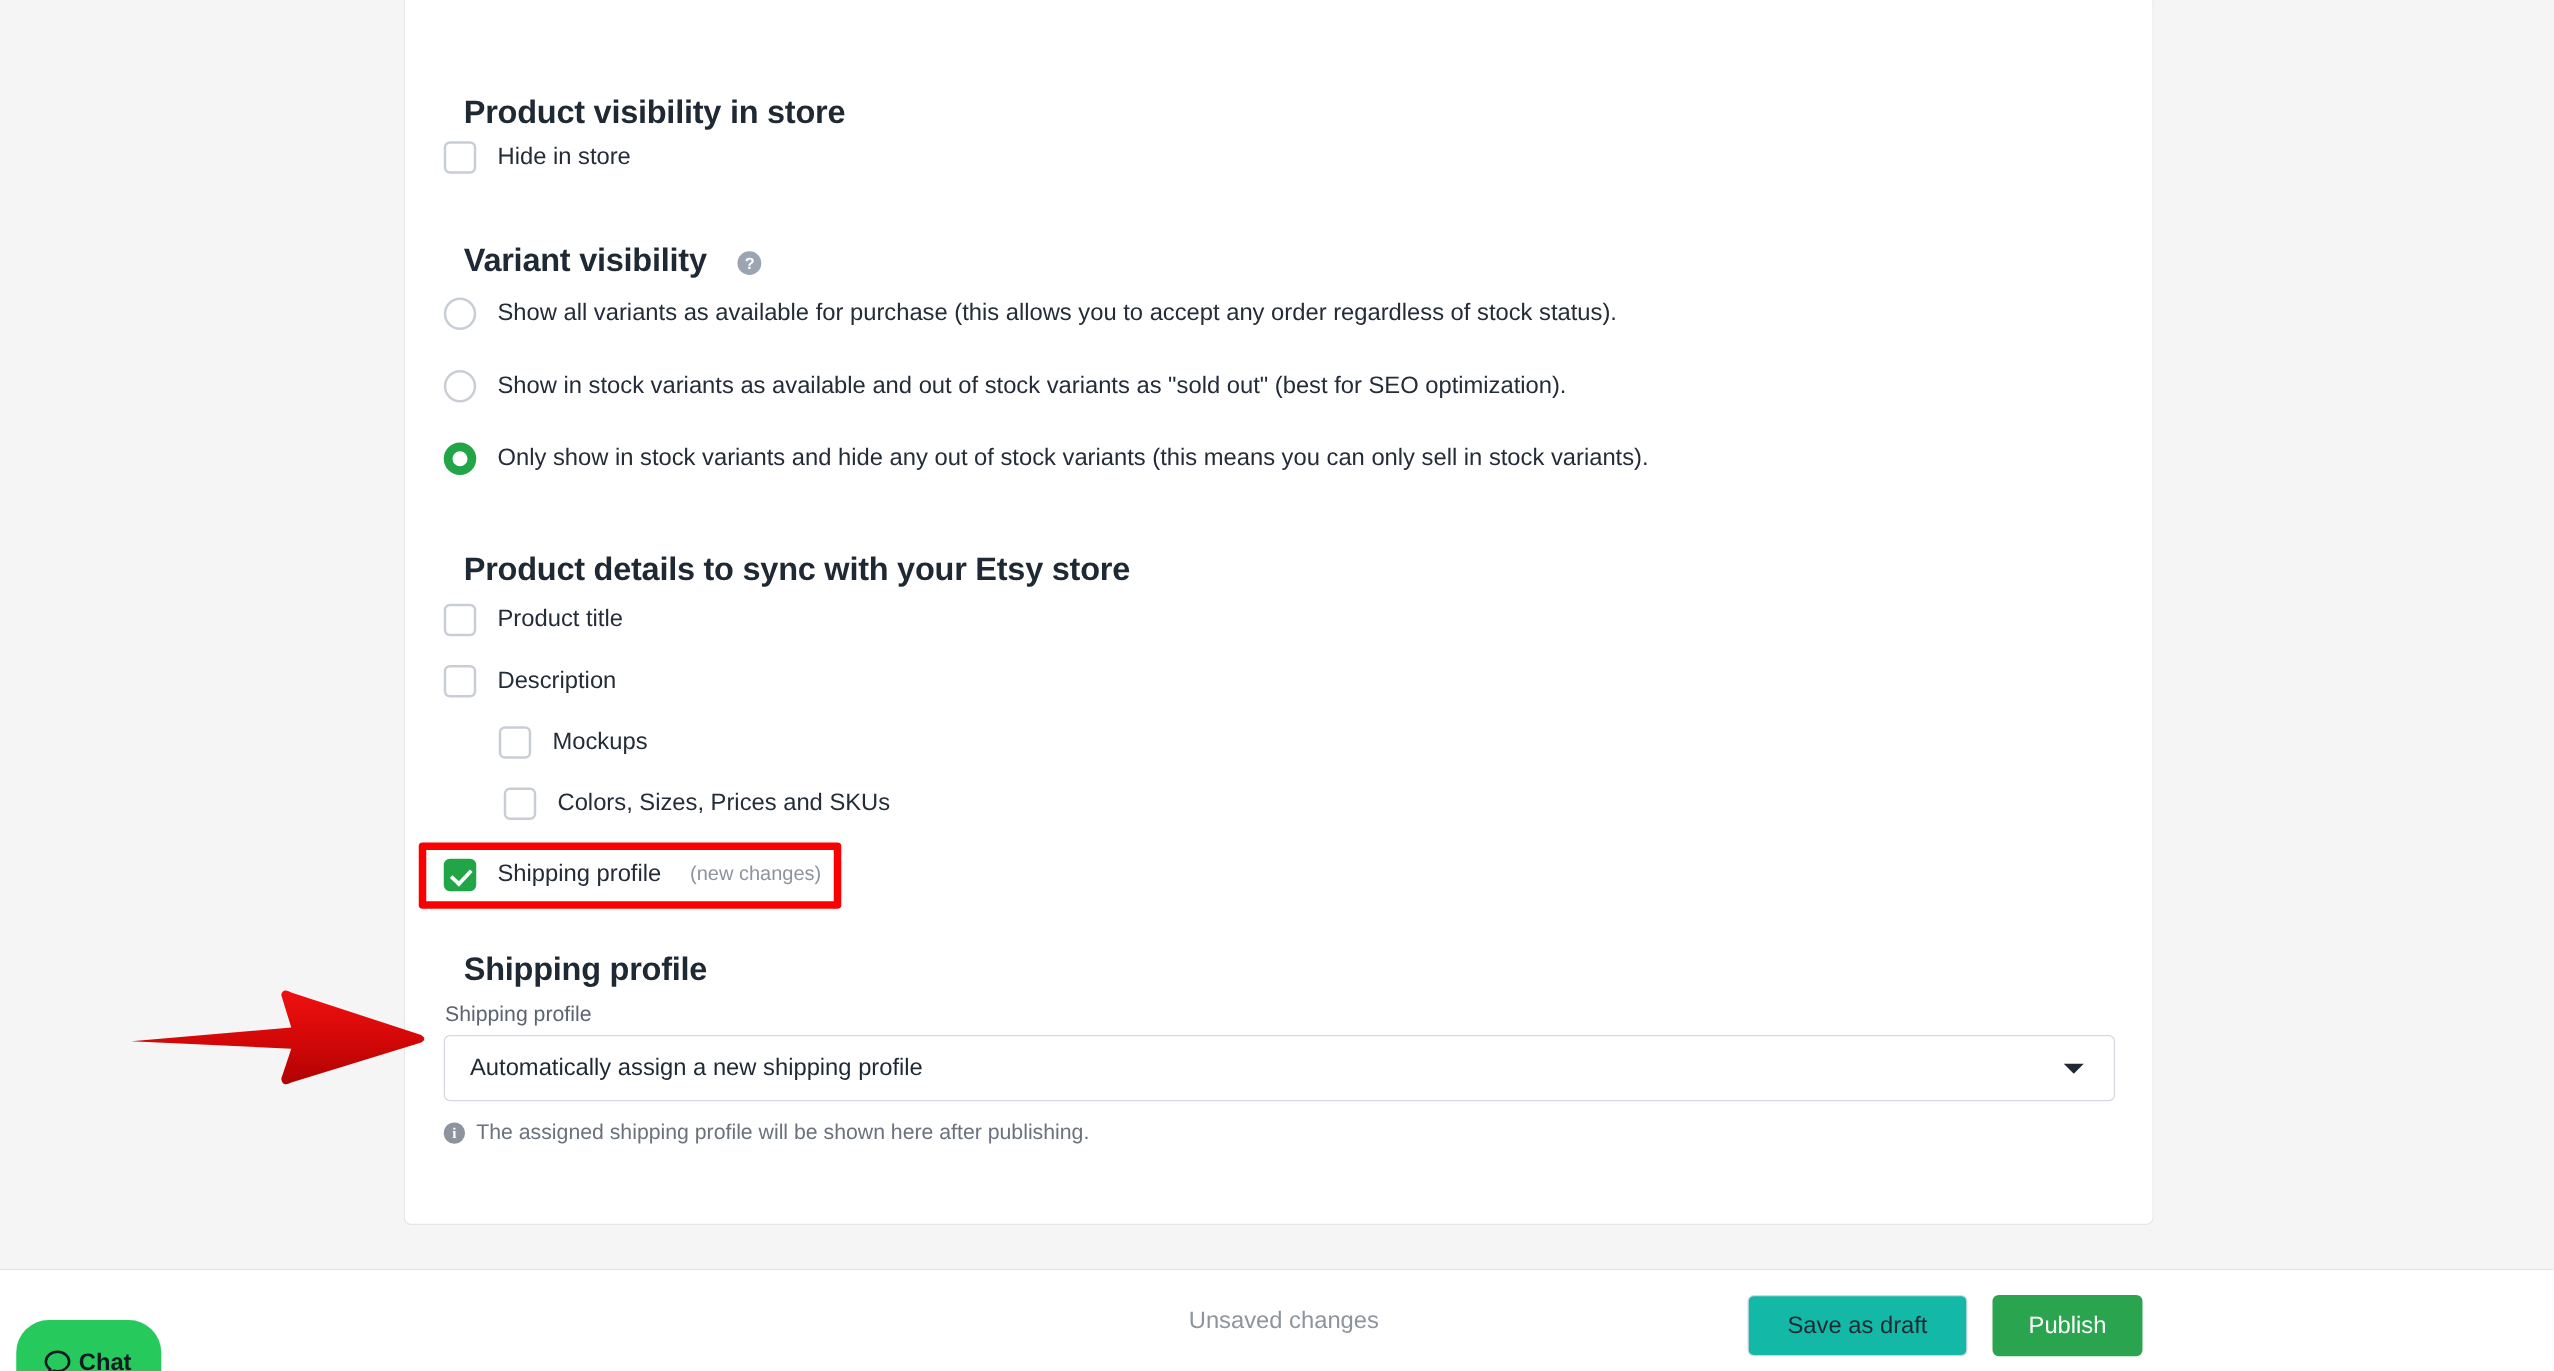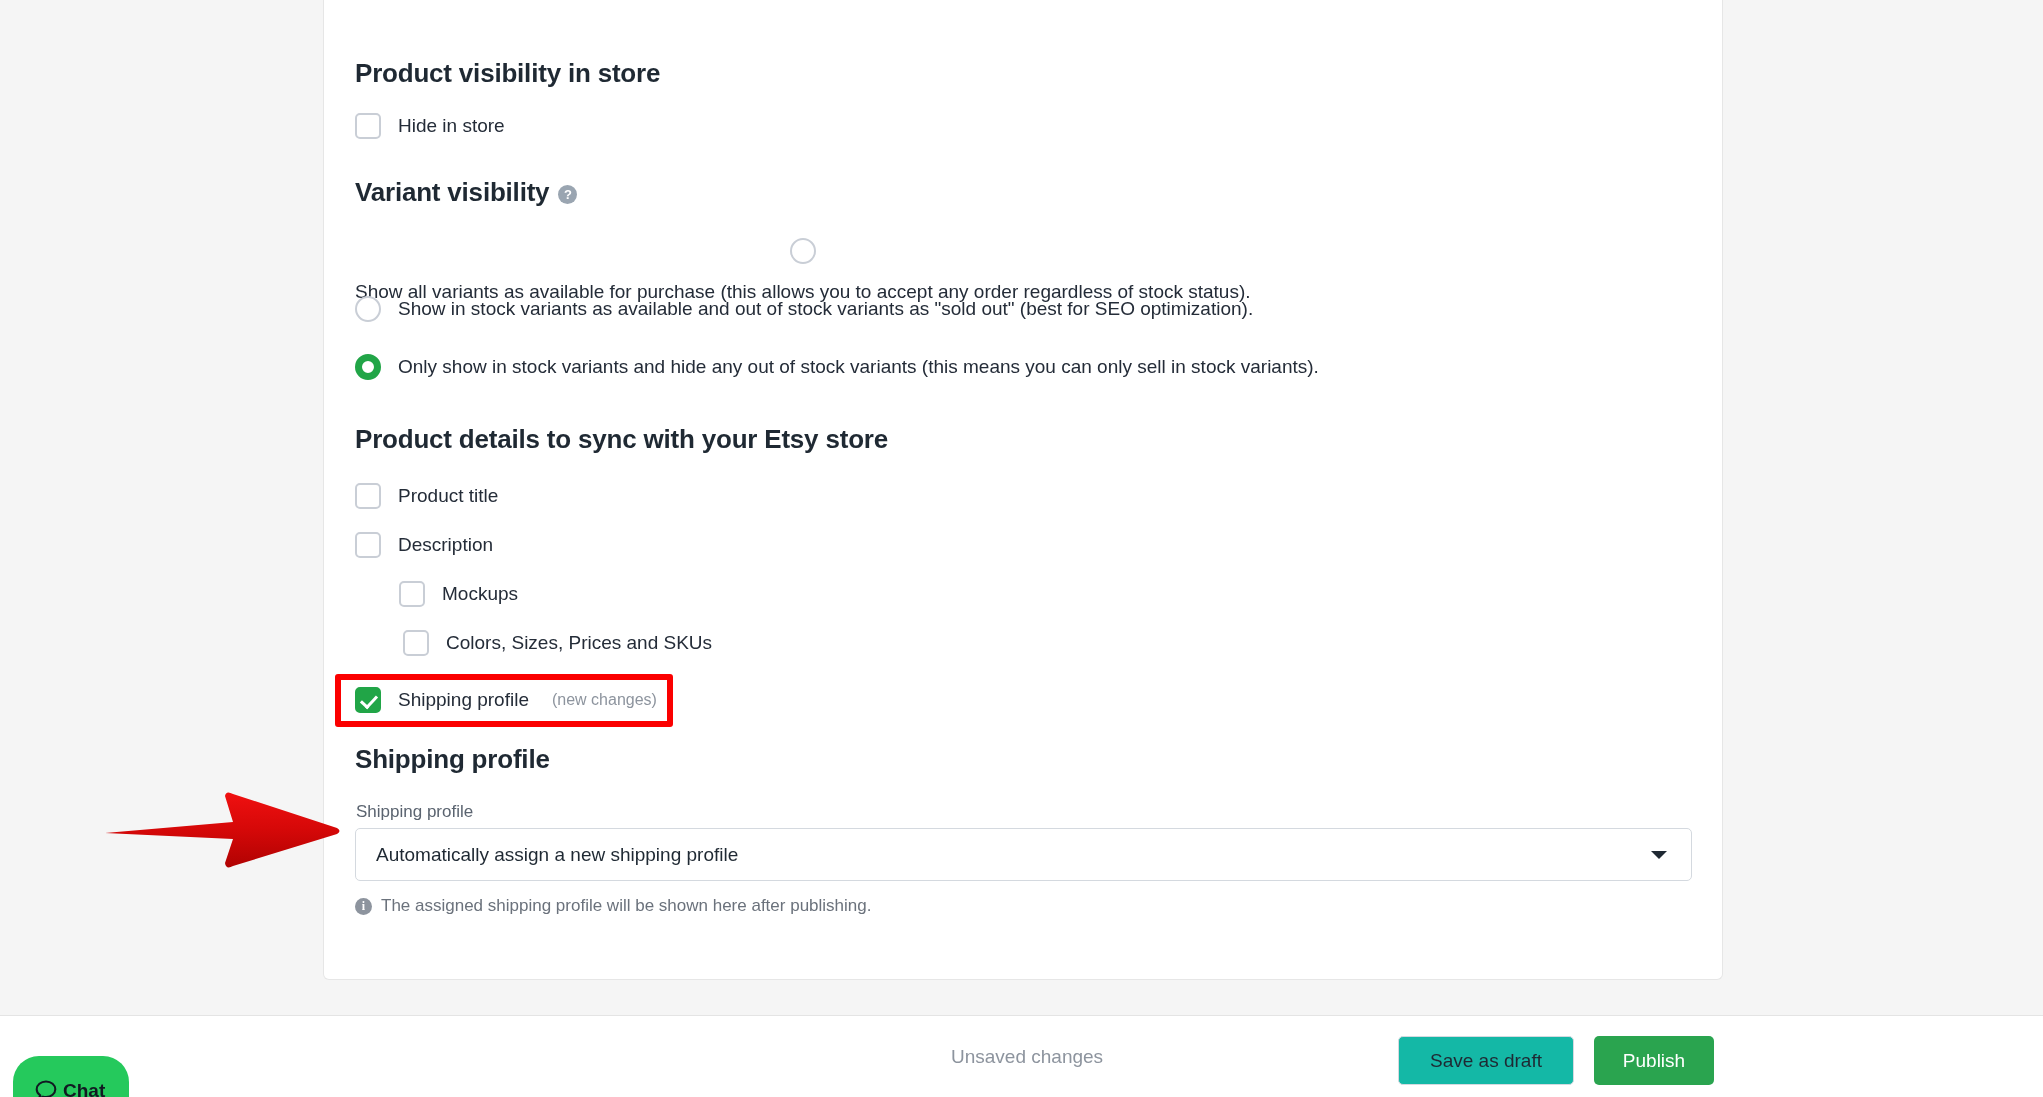--- a/index.html
+++ b/index.html
@@ -29,21 +29,21 @@
     width: 1400px;
     height: 990px;
     background: #ffffff;
     border: 1px solid #e6e6e6;
     border-top: none;
     border-radius: 0 0 6px 6px;
   }
 
   
   h2.section-title {
-    margin: 0;
+    margin: 16px;
     font-size: 26px;
     font-weight: 700;
     color: #1f2933;
     letter-spacing: -0.2px;
   }
 
   .row-head-visibility { position: absolute; left: 355px; top: 58px; }
   .row-head-variant    { position: absolute; left: 355px; top: 177px; display:flex; align-items:center; gap:9px;}
   .row-head-sync       { position: absolute; left: 355px; top: 424px; }
   .row-head-shipping   { position: absolute; left: 355px; top: 744px; }
@@ -287,21 +287,21 @@
     <div class="check-row" style="left:355px; top:113px;">
       <span class="cbox"></span>
       <span class="check-label">Hide in store</span>
     </div>
 
     <div class="row-head-variant">
       <h2 class="section-title">Variant visibility</h2>
       <span class="help-icon">?</span>
     </div>
 
-    <div class="radio-row" style="left:355px; top:238px;flex-direction:column;">
+    <div class="radio-row" style="left:355px; top:238px;">
       <span class="rdo"></span>
       <span class="radio-label">Show all variants as available for purchase (this allows you to accept any order regardless of stock status).</span>
     </div>
 
     <div class="radio-row" style="left:355px; top:296px;">
       <span class="rdo"></span>
       <span class="radio-label">Show in stock variants as available and out of stock variants as "sold out" (best for SEO optimization).</span>
     </div>
 
     <div class="radio-row" style="left:355px; top:354px;">

